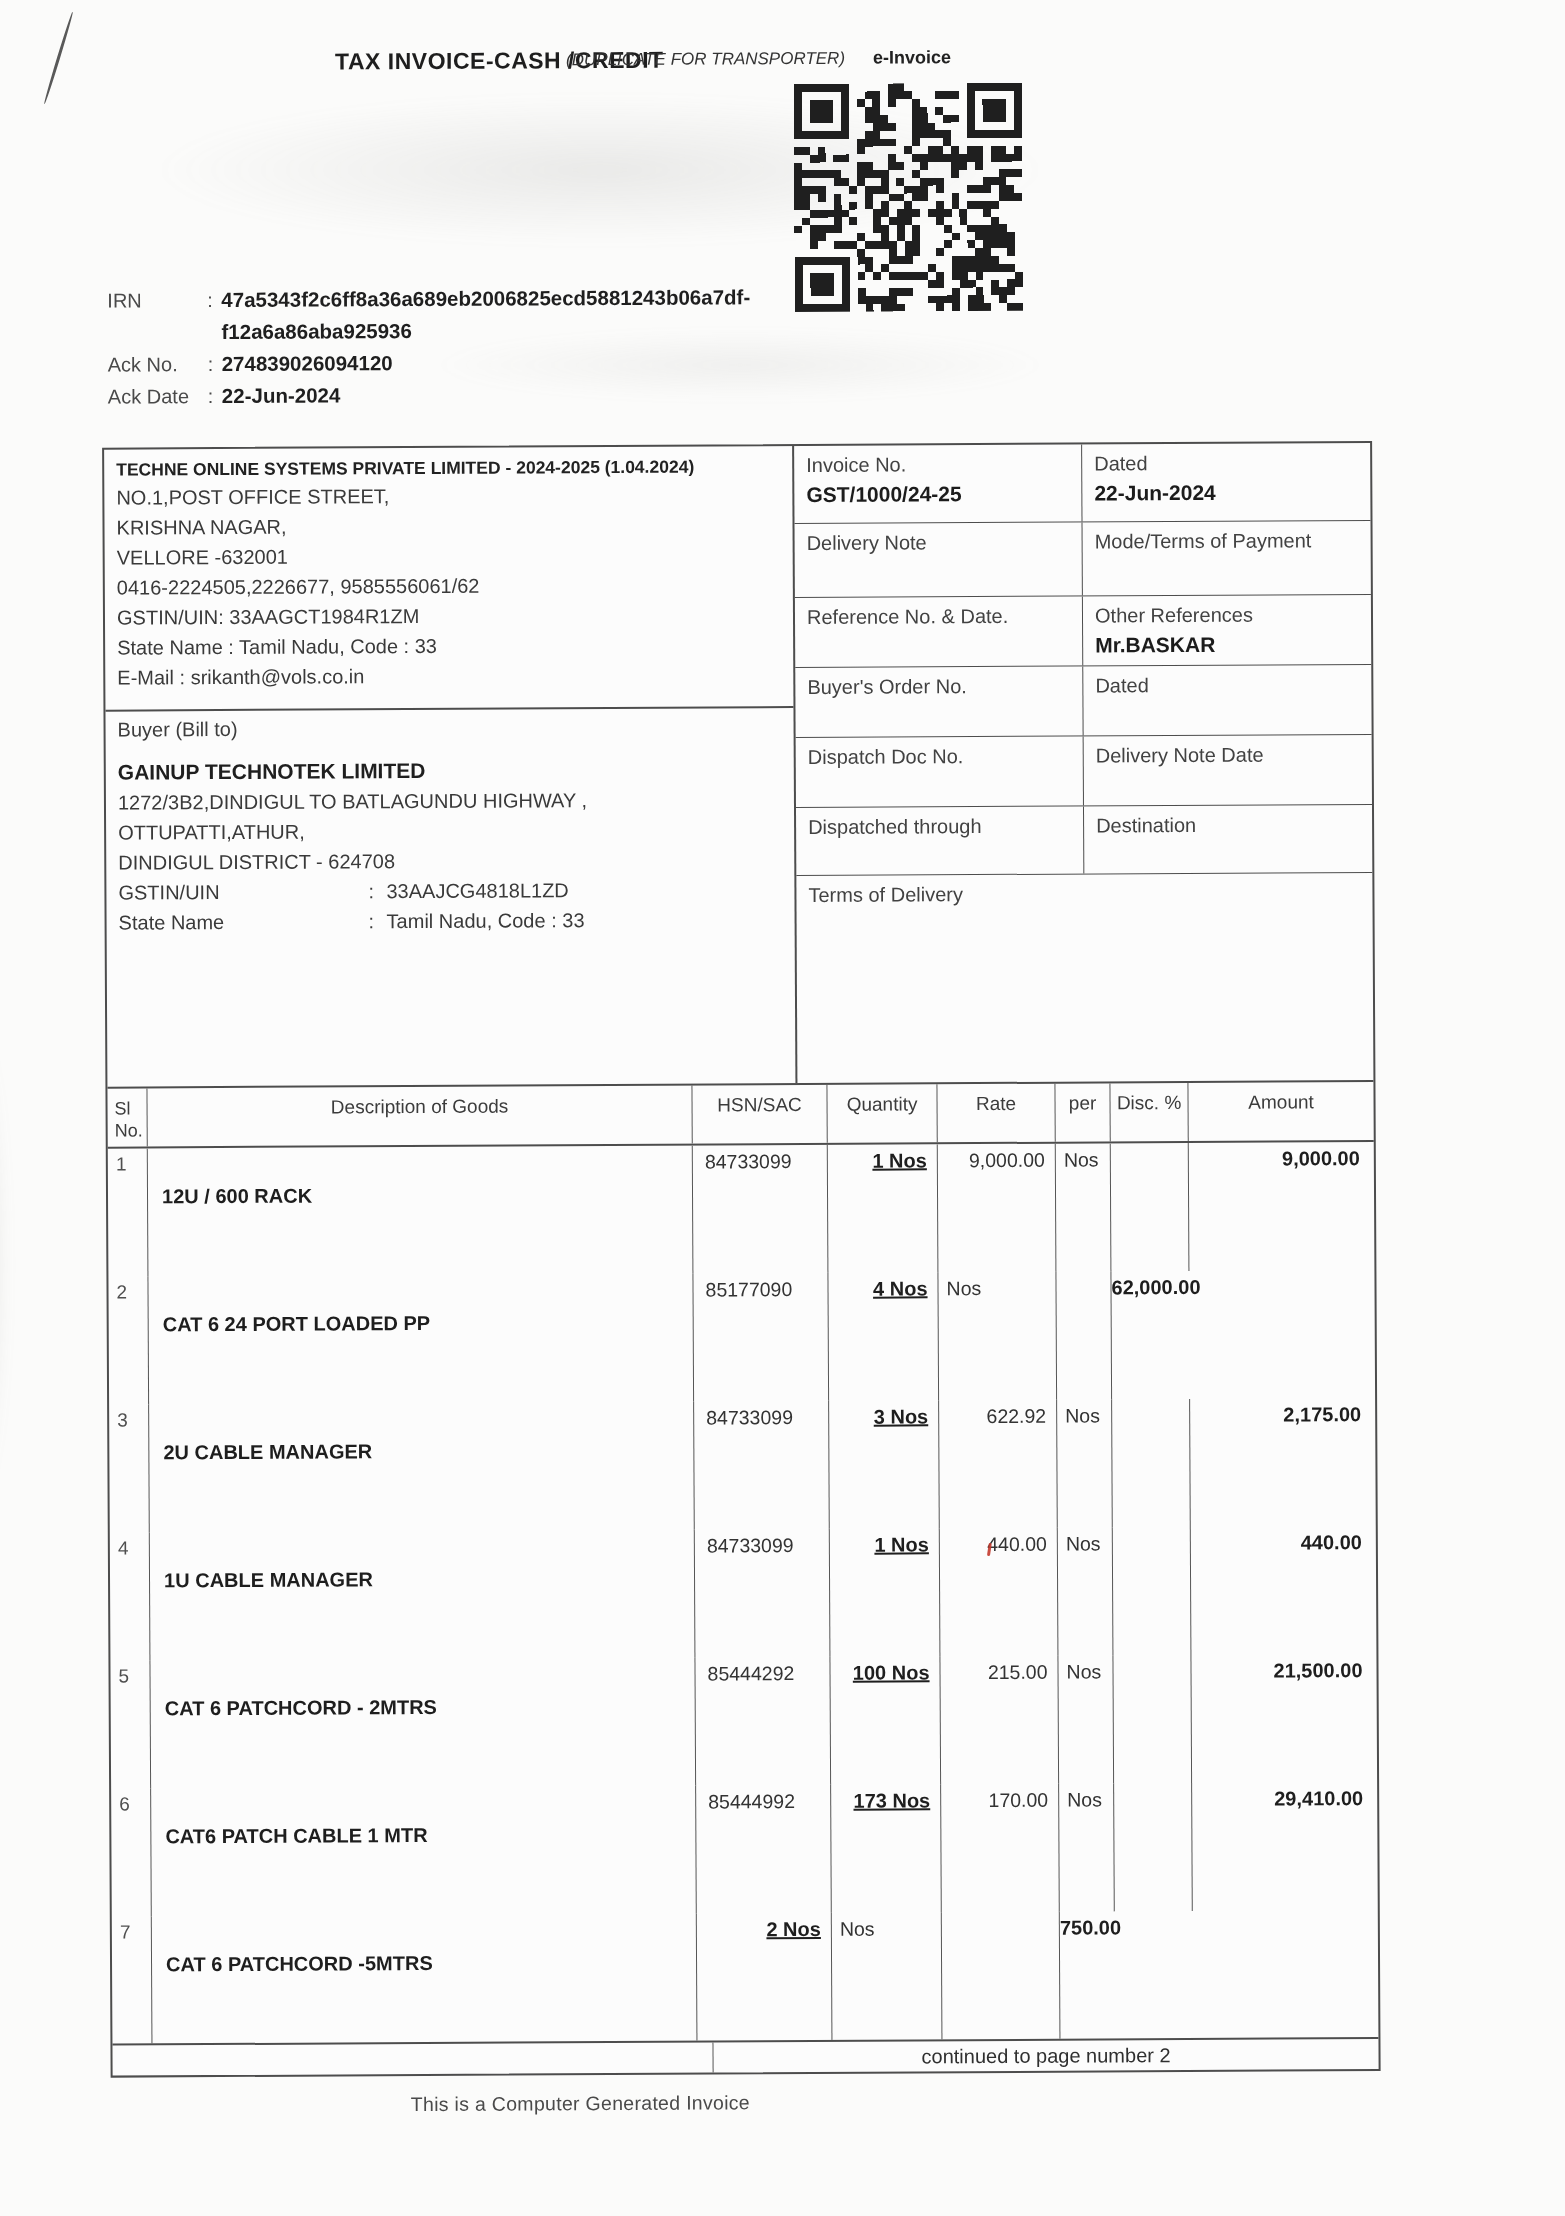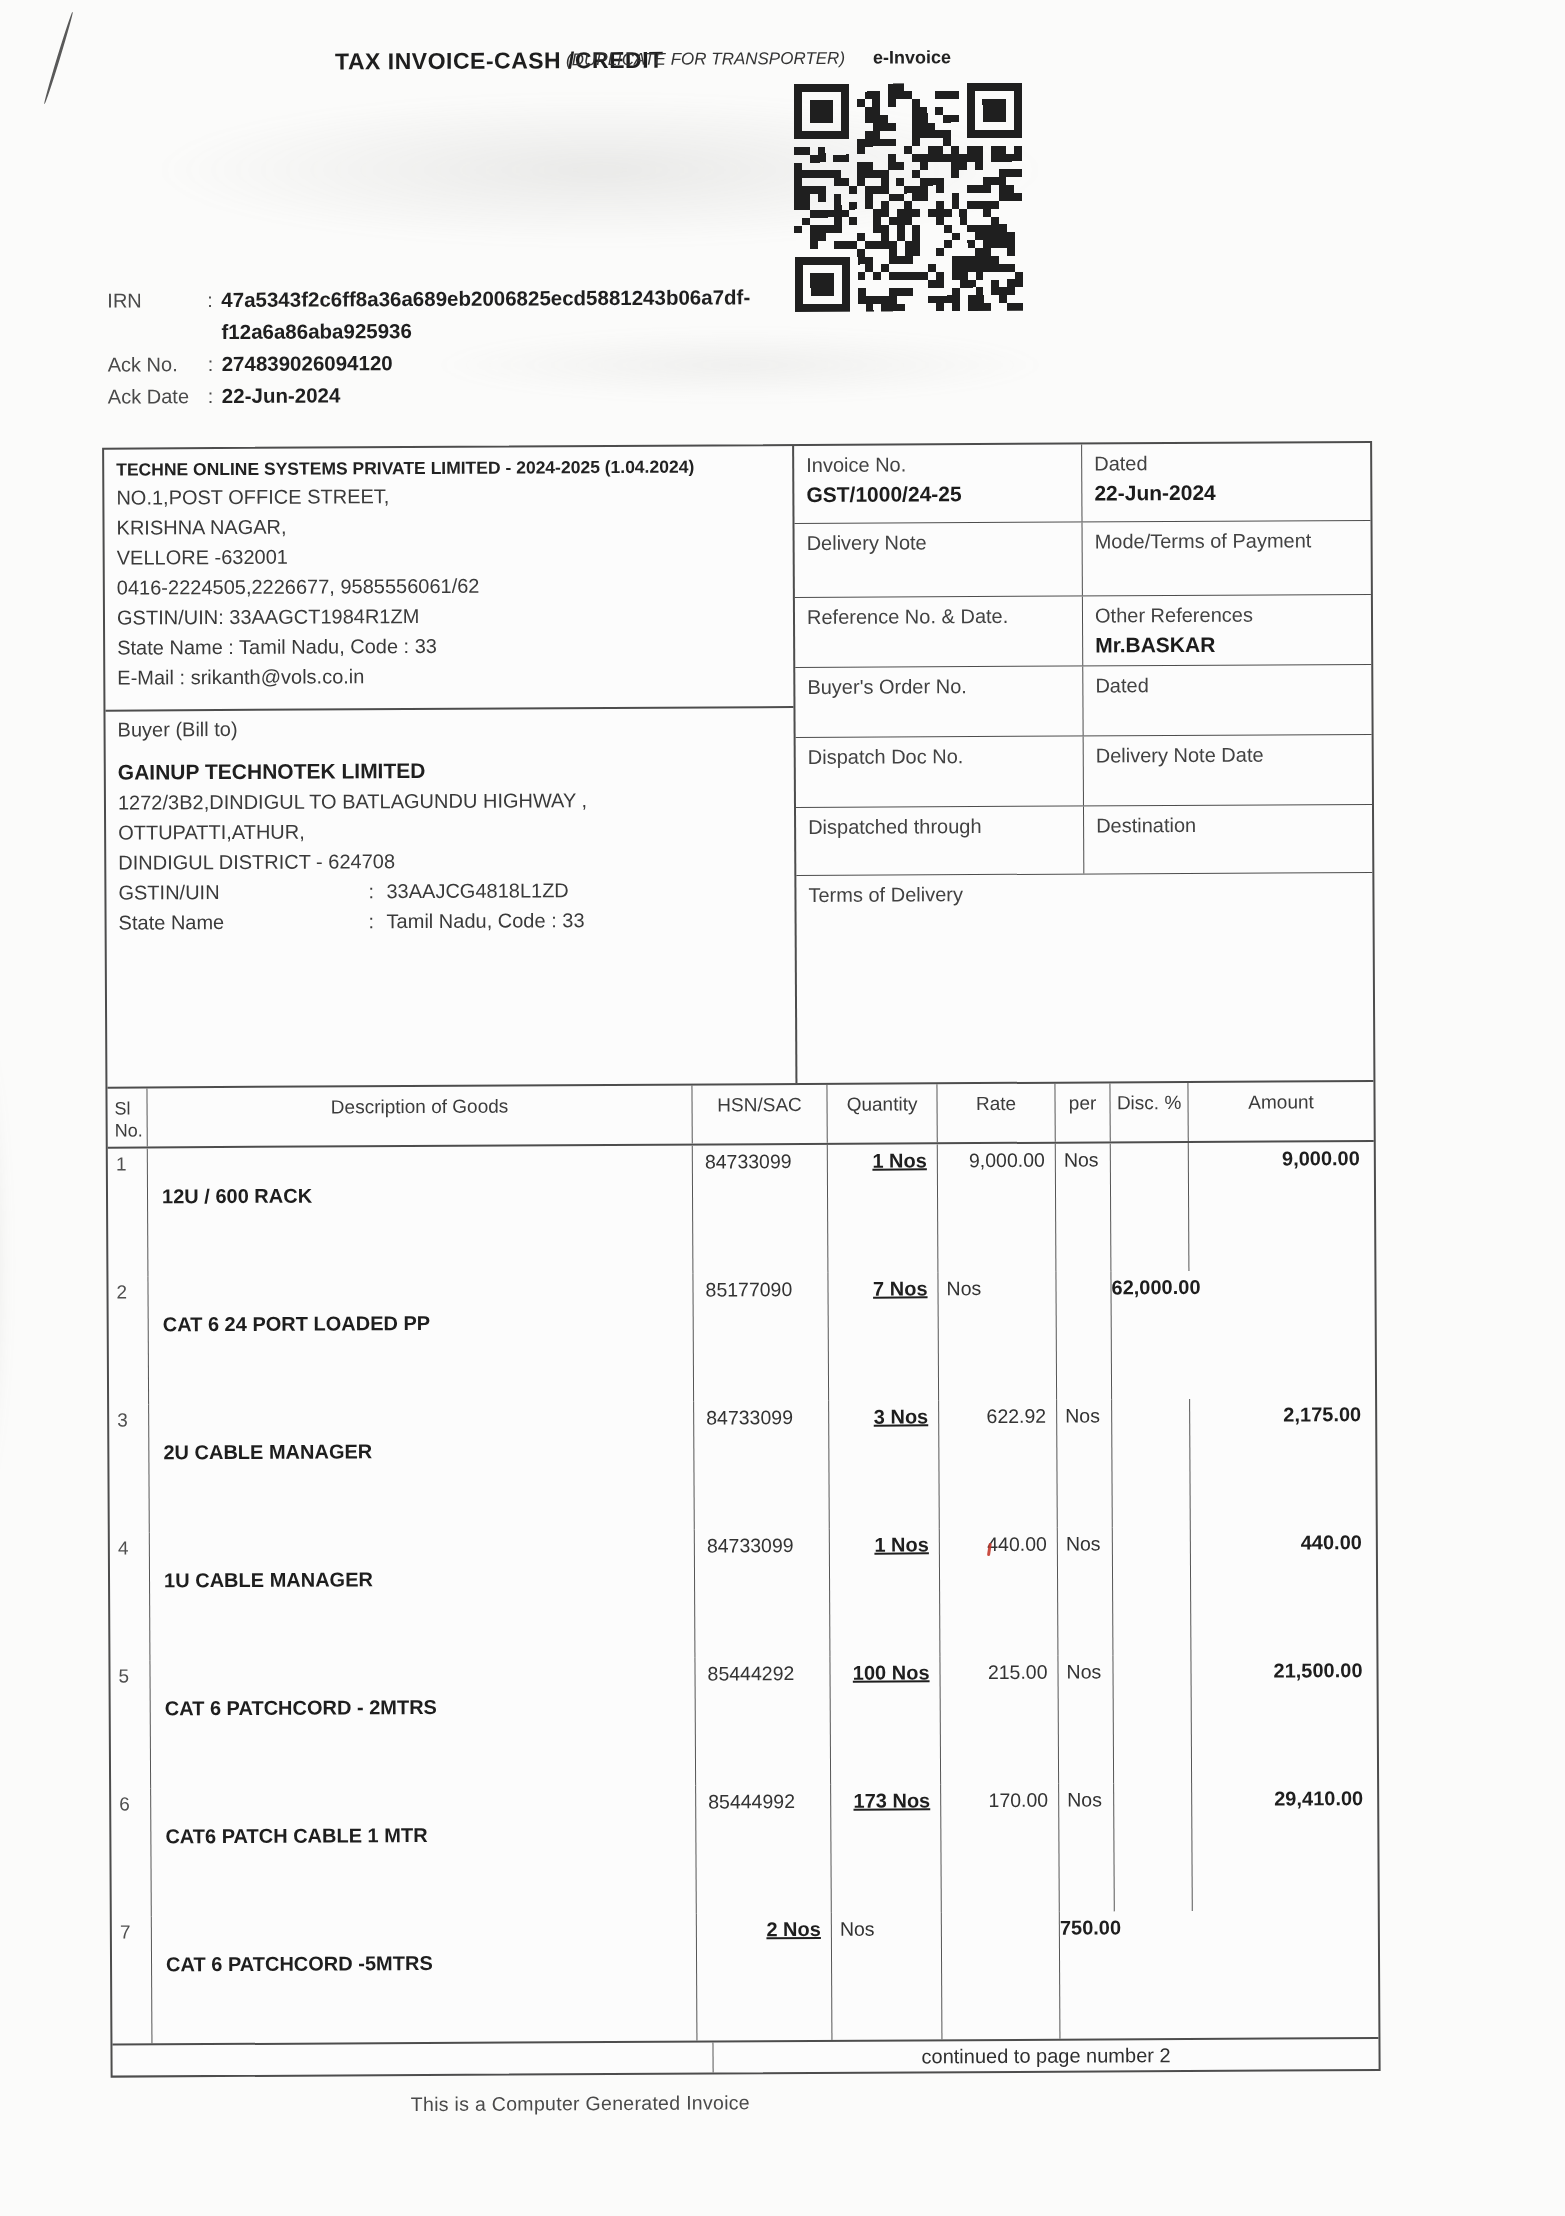--- a/index.html
+++ b/index.html
@@ -655,21 +655,21 @@
     <div class="gcell c-disc"></div>
     <div class="gcell c-amt last">9,000.00</div>
   </div>
           <div class="gt-row gcols">
     <div class="gcell c-sl">2</div>
     <div class="gcell c-desc">
       <div>CAT 6 24 PORT LOADED PP</div>
       <div class="sub"></div>
     </div>
     <div class="gcell c-hsn">85177090</div>
-    <div class="gcell c-qty">7 Nos</div>
+    <div class="gcell c-qty">4 Nos</div>
     <div class="gcell c-per">Nos</div>
     <div class="gcell c-disc"></div>
     <div class="gcell c-amt last">62,000.00</div>
   </div>
           <div class="gt-row gcols">
     <div class="gcell c-sl">3</div>
     <div class="gcell c-desc">
       <div>2U CABLE MANAGER</div>
       <div class="sub"></div>
     </div>

